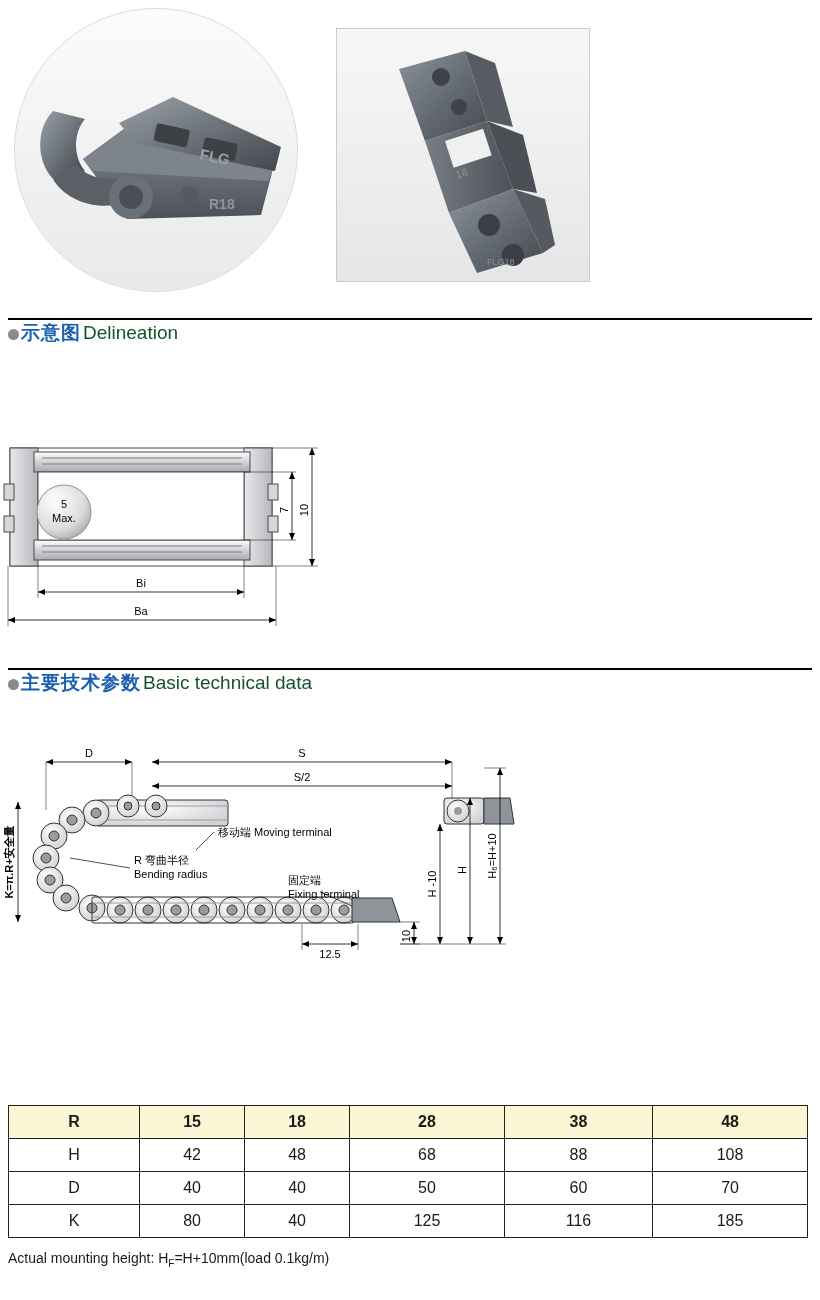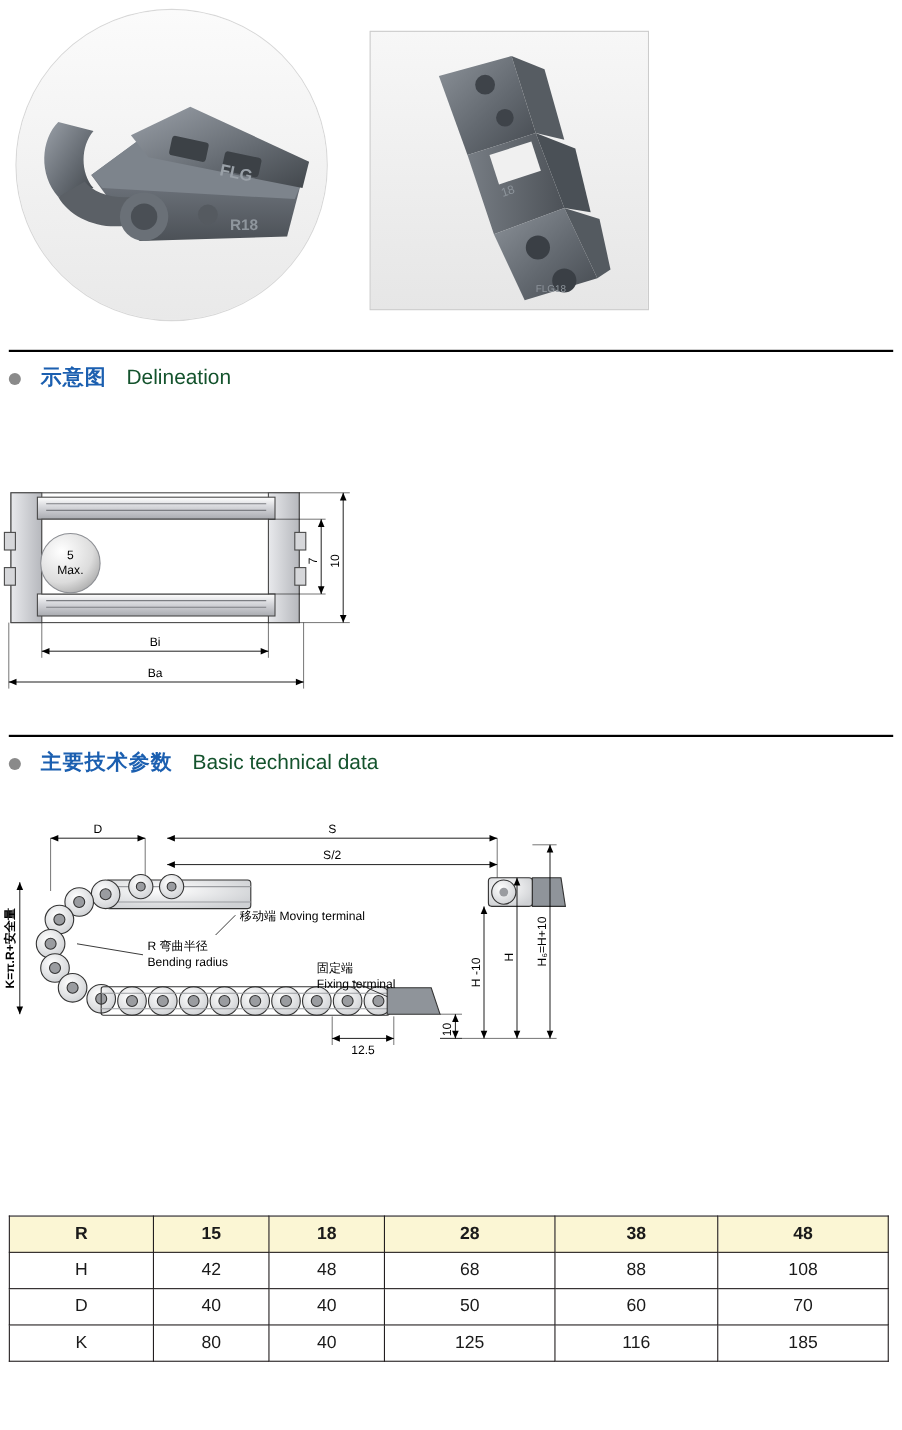--- a/index.html
+++ b/index.html
@@ -24,21 +24,21 @@
     overflow:hidden;
   }
   .photo-square{
     position:absolute;left:336px;top:28px;width:252px;height:252px;
     background:#f4f4f4;border:1px solid #cccccc;overflow:hidden;
   }
 
   
   .sec{position:absolute;left:8px;width:804px;}
   .sec .rule{border-top:2px solid #000;width:804px;height:0;}
-  .sec .head{display:flex;align-items:baseline;gap:18px;padding-top:10px;}
+  .sec .head{display:flex;align-items:baseline;gap:2px;}
   .bullet{
     display:inline-block;width:11px;height:11px;border-radius:50%;
     background:#8a8a8a;position:relative;top:1px;flex:0 0 auto;
   }
   .cn{color:#1b5fb0;font-weight:bold;font-size:19px;letter-spacing:1px;}
   .en{color:#14532d;font-size:19px;}
 
   
   .delin{position:absolute;left:0;top:430px;width:330px;height:210px;}
 
@@ -418,15 +418,16 @@
         <td>80</td>
         <td>40</td>
         <td>125</td>
         <td>116</td>
         <td>185</td>
       </tr>
     </tbody>
   </table>
 
   <div class="footer">
+    <div><span>Actual mounting height: H</span><sub>F</sub><span>=H+10mm(load 0.1kg/m)</span></div>
   </div>
 
 </div>
 
 </body></html>

